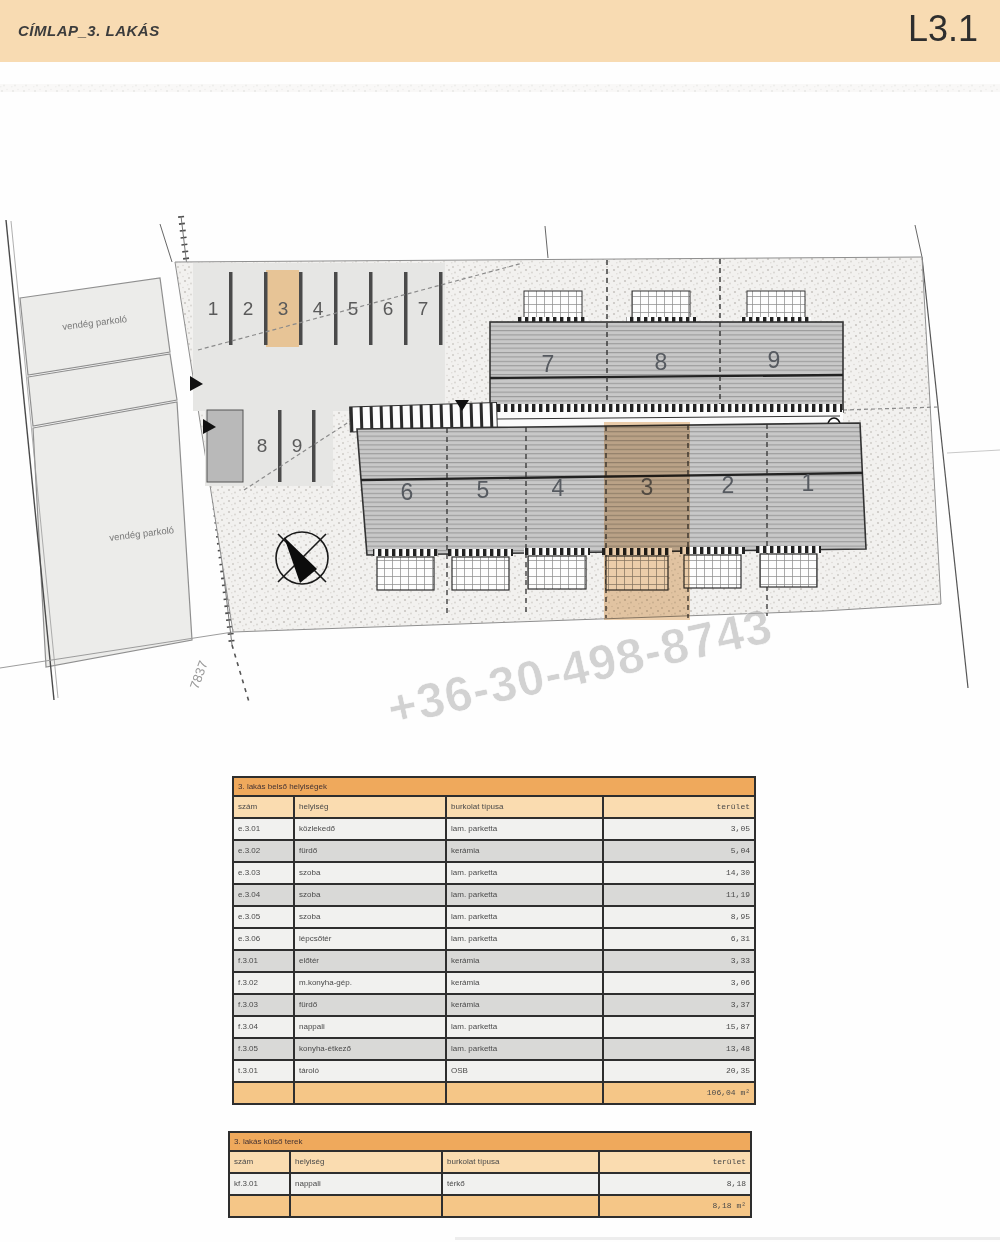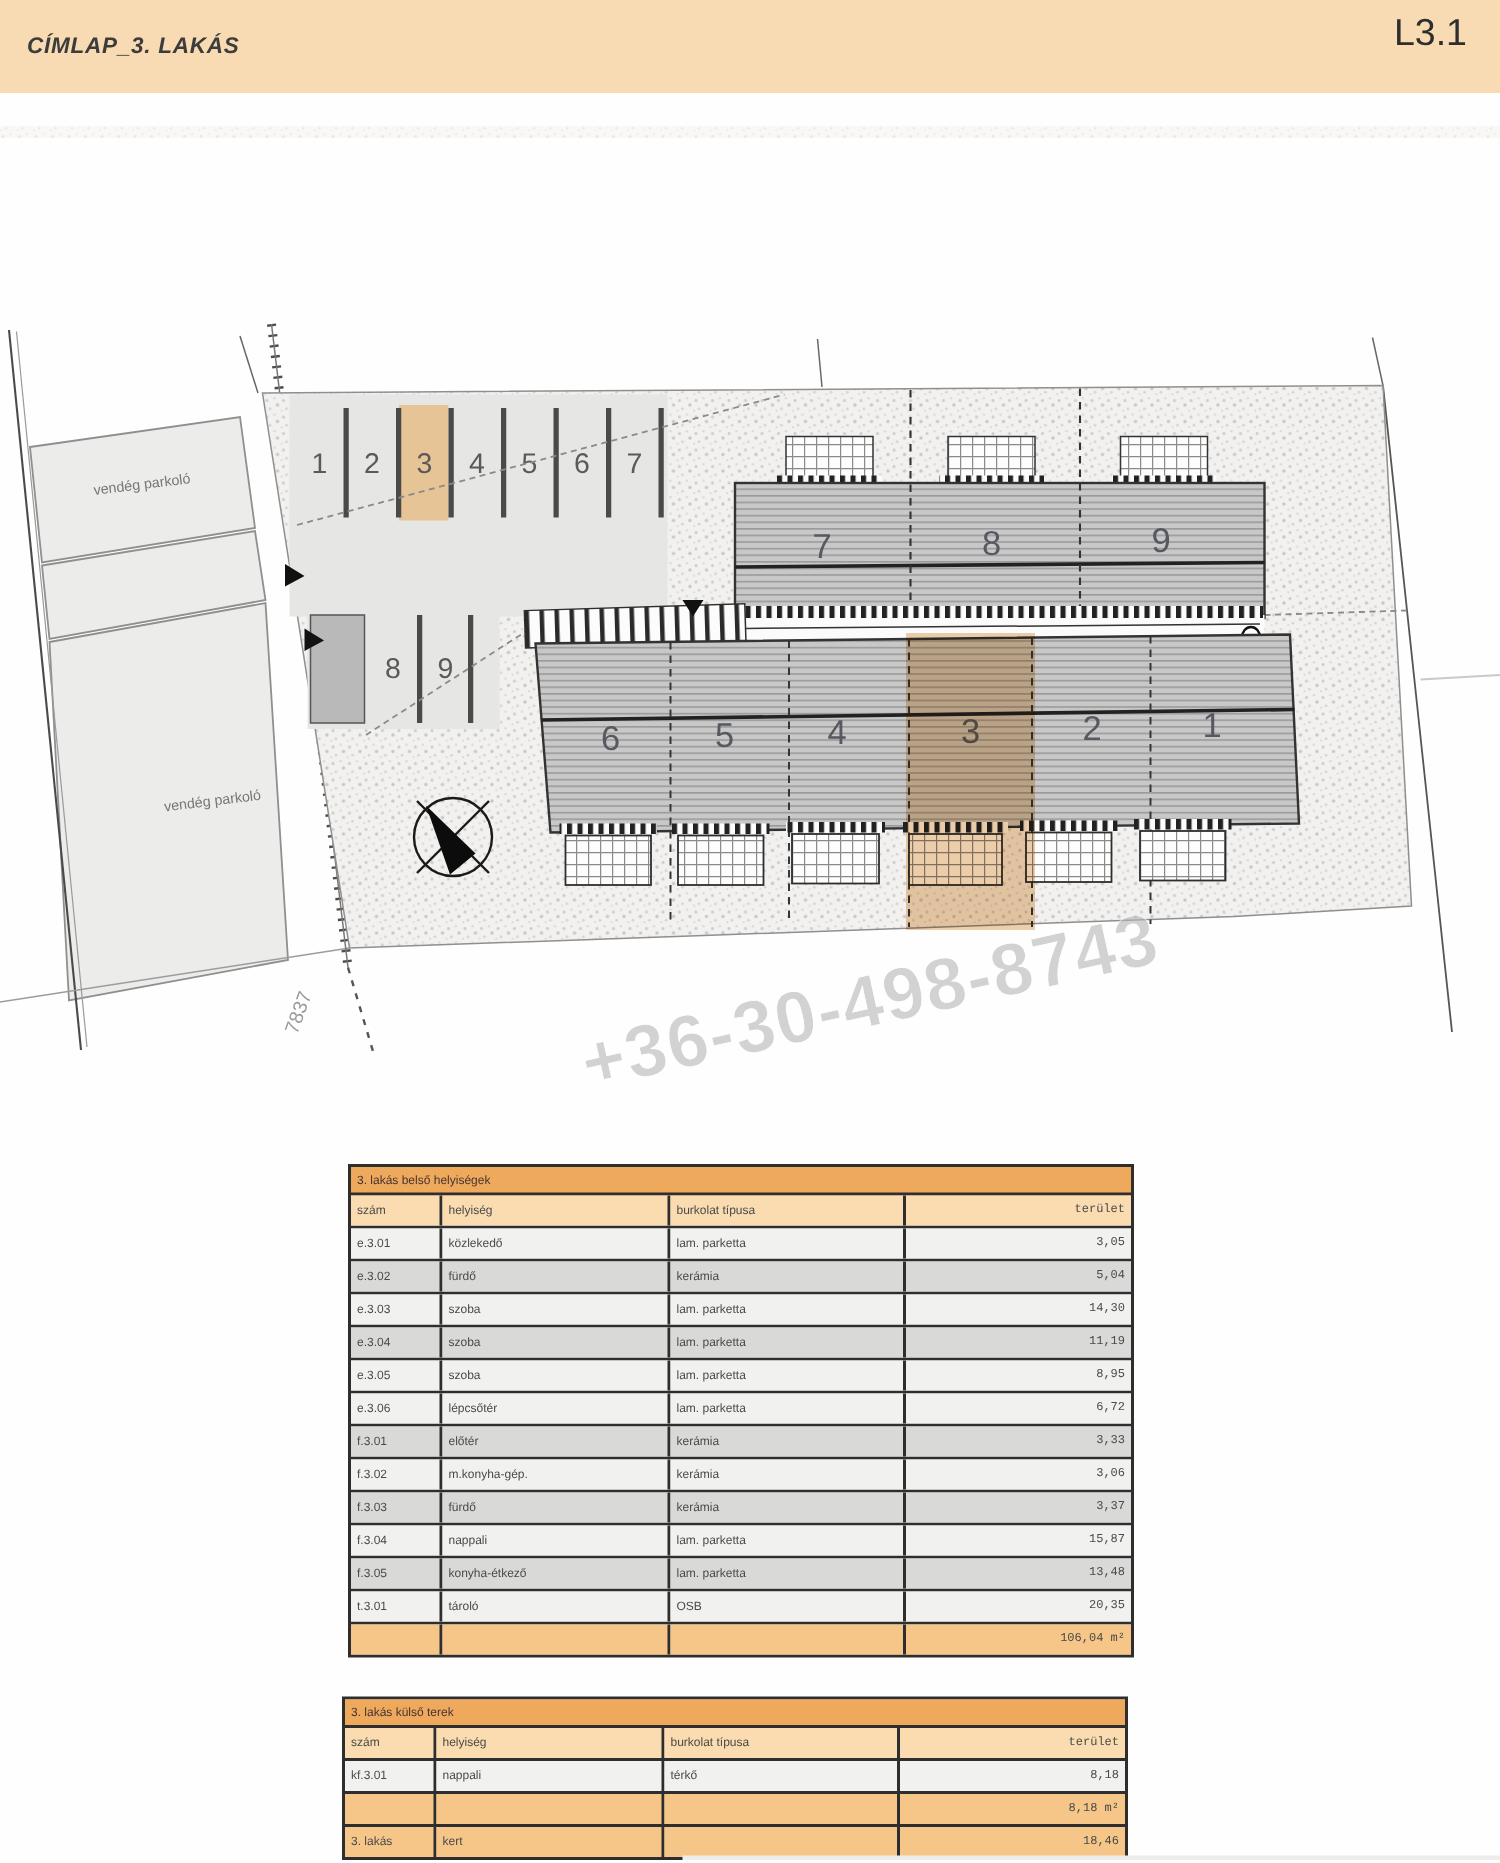--- a/index.html
+++ b/index.html
@@ -2,21 +2,21 @@
 <html><head>
 <meta charset="utf-8">
 <style>
   html,body{margin:0;padding:0;background:#fff;}
   #page{position:relative;width:1000px;height:1242px;background:#fefefe;overflow:hidden;
         font-family:"Liberation Sans", sans-serif;}
   
   .titlebar{position:absolute;left:0;top:0;width:1000px;height:62px;background:#f8dbb2;}
   .titlebar .doc-title{position:absolute;left:18px;top:22px;font-size:15px;font-weight:bold;
         letter-spacing:.5px;color:#3c3c3c;font-style:italic;}
-  .titlebar .sheet-no{position:absolute;right:22px;top:8px;font-size:25px;color:#2e2e2e;}
+  .titlebar .sheet-no{position:absolute;right:22px;top:8px;font-size:36px;color:#2e2e2e;}
   
   #plan{position:absolute;left:0;top:0;width:1000px;height:1242px;}
   
   .ptable{position:absolute;border:2px solid #2e2e2e;background:#fff;width:520px;
         font-size:8px;color:#4a4a4a;margin-top:36px;}
   .ptable .ttl{height:16px;line-height:16px;padding:1px 4px 0 4px;background:#efa95c;
         border-bottom:2px solid #2e2e2e;color:#433;}
   .tr{display:grid;grid-template-columns:61px 152px 157px 150px;border-bottom:2px solid #2e2e2e;}
   .tr:last-child{border-bottom:none;}
   .td{height:20px;line-height:20px;padding:0 4px;border-right:2px solid #2e2e2e;overflow:hidden;}
@@ -265,21 +265,21 @@
     <div class="tr l">
       <div class="td">e.3.05</div>
         <div class="td">szoba</div>
         <div class="td">lam. parketta</div>
         <div class="td num">8,95</div>
     </div>
     <div class="tr l">
       <div class="td">e.3.06</div>
         <div class="td">lépcsőtér</div>
         <div class="td">lam. parketta</div>
-        <div class="td num">6,72</div>
+        <div class="td num">6,31</div>
     </div>
     <div class="tr d">
       <div class="td">f.3.01</div>
         <div class="td">előtér</div>
         <div class="td">kerámia</div>
         <div class="td num">3,33</div>
     </div>
     <div class="tr l">
       <div class="td">f.3.02</div>
         <div class="td">m.konyha-gép.</div>
@@ -331,22 +331,16 @@
         <div class="td">nappali</div>
         <div class="td">térkő</div>
         <div class="td num">8,18</div>
     </div>
     <div class="tr tot">
       <div class="td"></div>
         <div class="td"></div>
         <div class="td"></div>
       <div class="td num">8,18 m²</div>
     </div>
-    <div class="tr tot">
-      <div class="td">3. lakás</div>
-      <div class="td">kert</div>
-      <div class="td"></div>
-      <div class="td num">18,46</div>
-    </div>
   </div>
 
   <div class="bottom-strip"></div>
 </div>
 
 </body></html>

